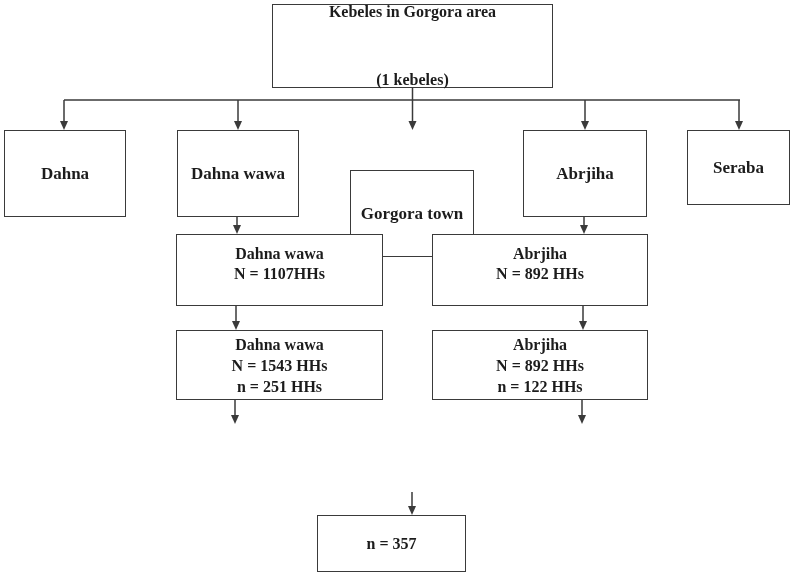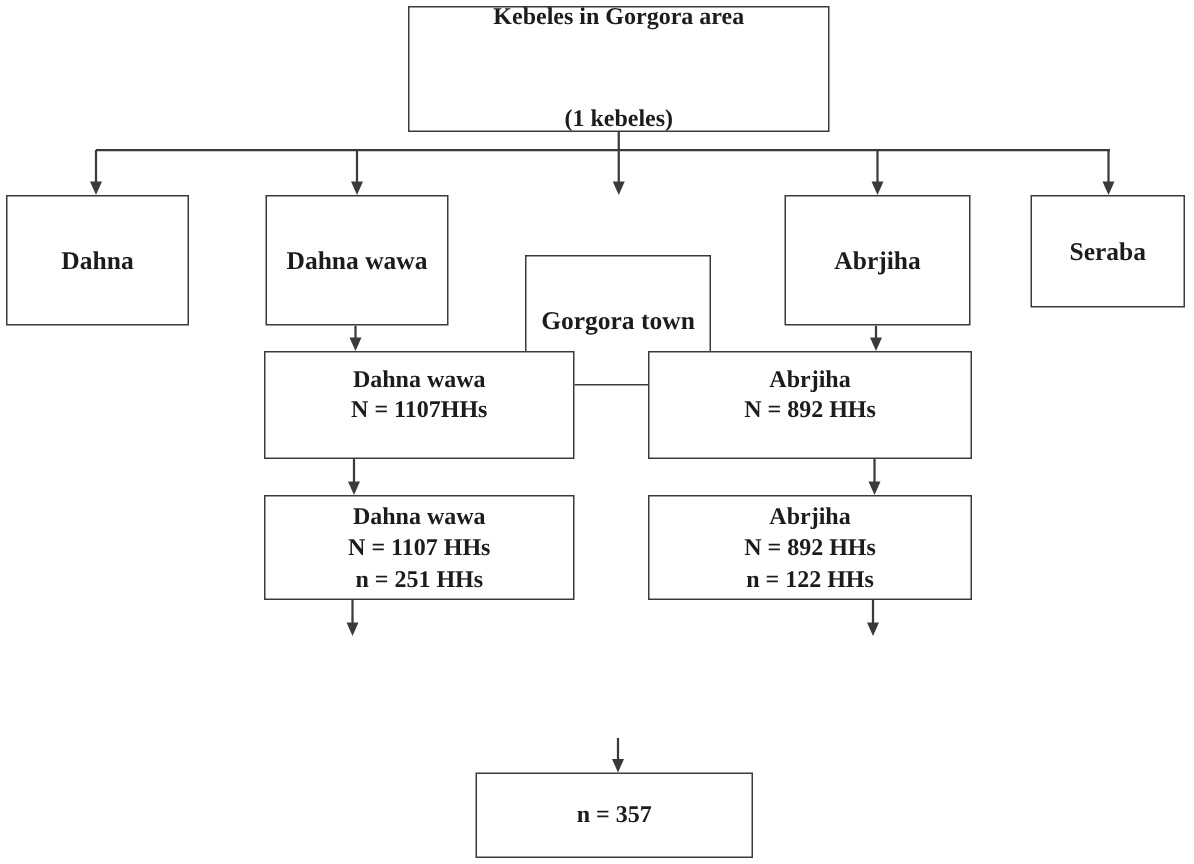--- a/index.html
+++ b/index.html
@@ -45,21 +45,21 @@
   .b-k0{left:4px;top:130px;width:122px;height:87px;}
   .b-k1{left:177px;top:130px;width:122px;height:87px;}
   .b-k2{left:350px;top:130px;width:124px;height:87px;margin-top:40px;}
   .b-k3{left:523px;top:130px;width:124px;height:87px;}
   .b-k4{left:687px;top:130px;width:103px;height:75px;}
   .b-dpop{left:176px;top:234px;width:207px;height:72px;justify-content:flex-start;padding-top:9px;}
   .b-apop{left:432px;top:234px;width:216px;height:72px;justify-content:flex-start;padding-top:9px;}
   .b-dsam{left:176px;top:330px;width:207px;height:70px;line-height:21px;}
   .b-asam{left:432px;top:330px;width:216px;height:70px;line-height:21px;}
   .b-samp{left:176px;top:424px;width:468px;height:68px;padding-bottom:6px;}
-  .b-tot{left:317px;top:515px;width:185px;height:57px;}
+  .b-tot{left:317px;top:515px;width:149px;height:57px;}
 </style>
 </head>
 <body>
 
 <div class="canvas">
 
   <svg class="connectors" width="796" height="576" viewBox="0 0 796 576" aria-hidden="true">
     <g>
       <line x1="412.5" y1="88" x2="412.5" y2="100"></line>
     </g>
@@ -141,21 +141,21 @@
     <div class="tline">Dahna wawa</div>
     <div class="tline">N = 1107HHs</div>
   </div>
   <div class="box b-apop">
     <div class="tline">Abrjiha</div>
     <div class="tline">N = 892 HHs</div>
   </div>
 
   <div class="box b-dsam">
     <div class="tline">Dahna wawa</div>
-    <div class="tline">N = 1107 HHs</div>
+    <div class="tline">N = 1543 HHs</div>
     <div class="tline">n = 251 HHs</div>
   </div>
   <div class="box b-asam">
     <div class="tline">Abrjiha</div>
     <div class="tline">N = 892 HHs</div>
     <div class="tline">n = 122 HHs</div>
   </div>
 
 
   <div class="box b-tot">

